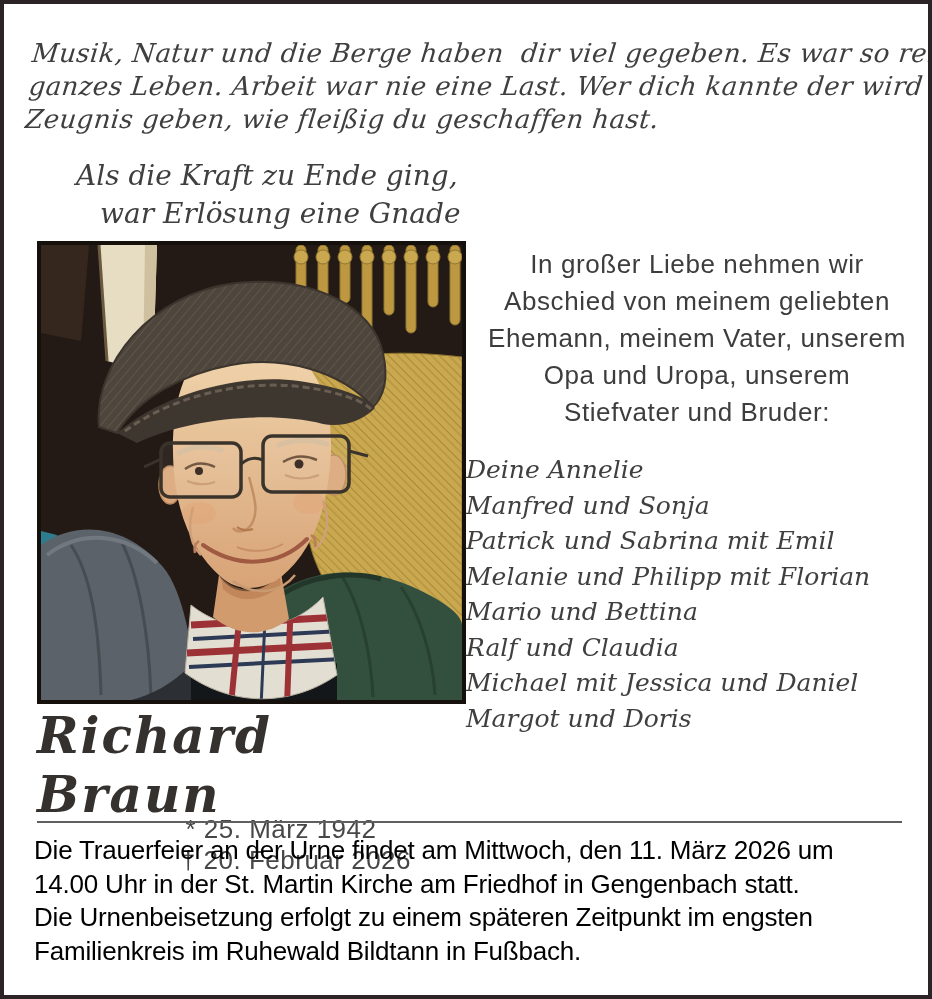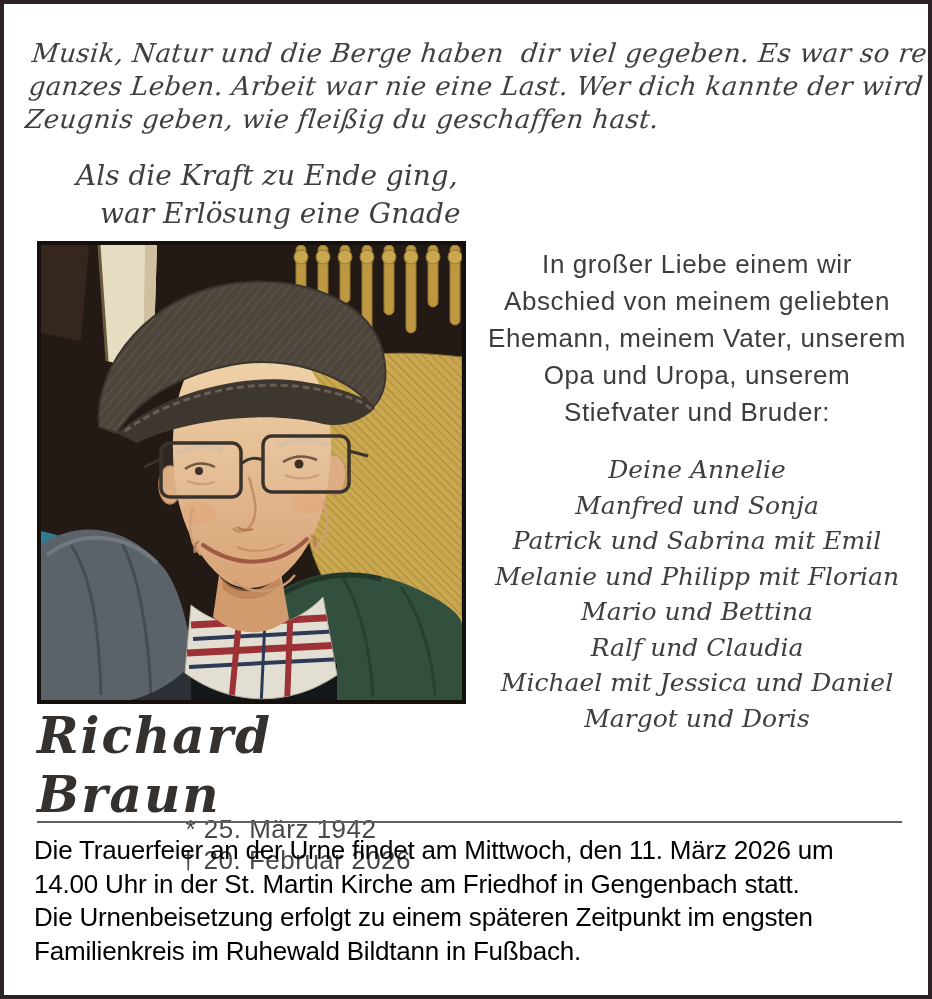--- a/index.html
+++ b/index.html
@@ -18,21 +18,21 @@
   .verse { left:72px; top:153px; font-size:28px; line-height:38px; }
   .verse-line-2 { padding-left:24px; }
 
   .photo-frame { left:33px; top:237px; width:421px; height:455px;
                  border:4px solid #16100c; background:#241a15; }
   .photo-frame svg { display:block; }
 
   .farewell { left:462px; top:242px; width:462px; text-align:center;
               font-size:26px; line-height:37px; color:#3d3d3d; letter-spacing:.6px; }
 
-  .mourners { left:462px; top:448px; width:462px; text-align:center;
+  .mourners { left:462px; top:448px; width:462px; 
               font-size:25px; line-height:35.5px; }
 
   .name { left:33px; top:702px; width:429px; 
           font-family:"DejaVu Serif", serif; font-style:italic; font-weight:bold;
           font-size:50px; letter-spacing:2px; color:#35312e; }
 
   .dates { left:47px; top:779px; width:429px; text-align:center;
            font-size:26px; color:#474747; letter-spacing:.5px; white-space:pre; }
   .dates .death { margin-left:30px; }
 
@@ -177,21 +177,21 @@
         <rect x="120" y="198" width="80" height="54" rx="9" stroke-width="3.5"></rect>
         <rect x="222" y="191" width="86" height="56" rx="9" stroke-width="3.5"></rect>
         <path d="M200,219 C207,213 215,212 222,215" stroke-width="3" fill="none"></path>
         <path d="M120,214 L103,222" stroke-width="3" fill="none"></path>
         <path d="M308,206 L327,211" stroke-width="3" fill="none"></path>
       </g>
     </svg>
   </div>
 
   <div class="abs farewell">
-    <div class="line">In großer Liebe einem wir</div>
+    <div class="line">In großer Liebe nehmen wir</div>
     <div class="line">Abschied von meinem geliebten</div>
     <div class="line">Ehemann, meinem Vater, unserem</div>
     <div class="line">Opa und Uropa, unserem</div>
     <div class="line">Stiefvater und Bruder:</div>
   </div>
 
   <div class="abs mourners hand">
     <div class="line">Deine Annelie</div>
     <div class="line">Manfred und Sonja</div>
     <div class="line">Patrick und Sabrina mit Emil</div>

